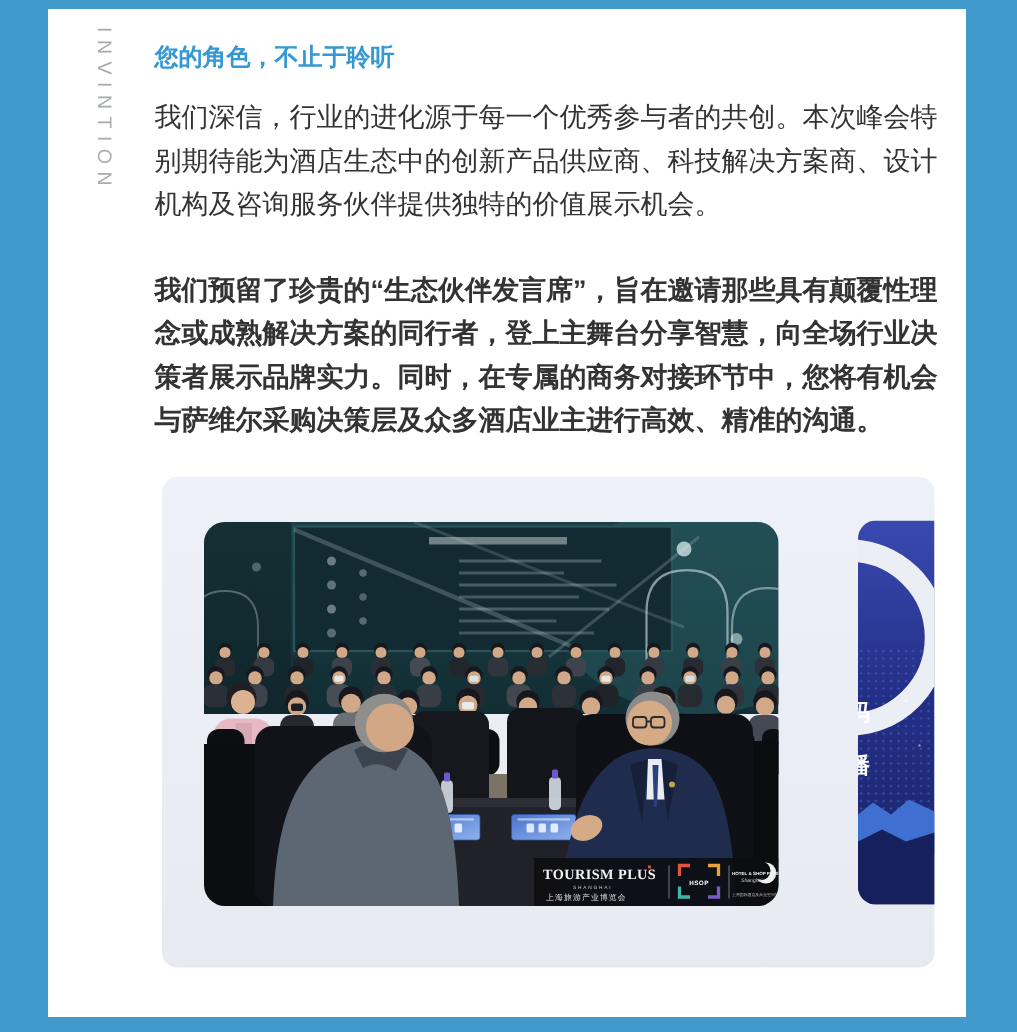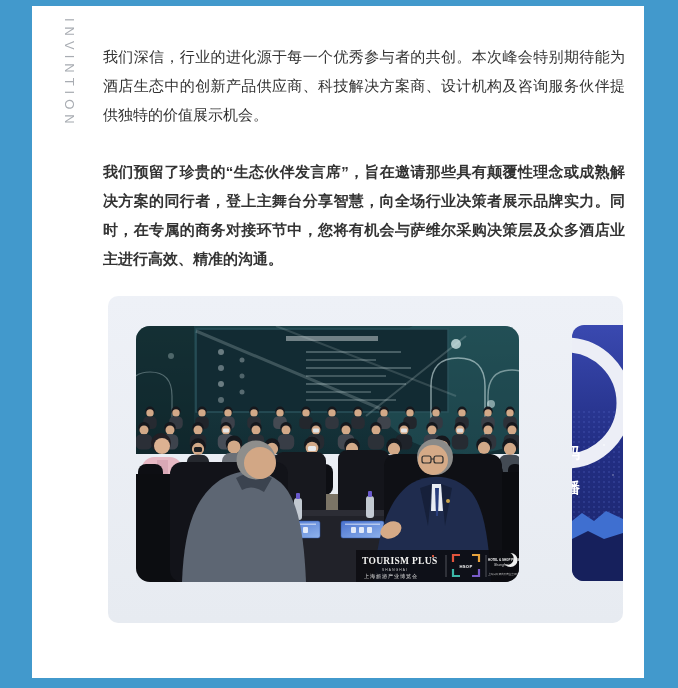--- a/index.html
+++ b/index.html
@@ -8,39 +8,40 @@
   .frame{position:absolute;background:#4299cc;}
   .frame-top{left:0;top:0;width:678px;height:6px;}
   .frame-bottom{left:0;bottom:0;width:678px;height:10px;}
   .frame-left{left:0;top:0;width:32px;height:688px;}
   .frame-right{right:0;top:0;width:34px;height:688px;}
   .content{position:absolute;left:32px;top:6px;width:612px;height:672px;background:#ffffff;}
   .vertical-label{position:absolute;left:30px;top:12px;writing-mode:vertical-rl;
         font-size:13px;letter-spacing:5px;color:#a8acb2;font-weight:500;}
   .article{position:absolute;left:71px;top:0;width:522px;padding-top:22px;}
   .heading{margin:0;font-size:16px;line-height:22px;font-weight:bold;color:#3498d3;}
-  .para{margin:14px 0 0 0;font-size:15px;line-height:29px;color:#333333;text-align:justify;}
+  .para{margin:14px 0 0 0;font-size:18px;line-height:29px;color:#333333;text-align:justify;}
   .para + .para{margin-top:28px;font-weight:bold;}
   .gallery-card{margin:23px 0 0 5px;width:515px;height:327px;border-radius:10px;
         background:linear-gradient(180deg,#eef1f7 0%,#e7ebf1 100%);
         display:flex;align-items:flex-start;padding:30px 0 0 28px;box-sizing:border-box;}
   .photo-main{width:383px;height:256px;border-radius:14px;overflow:hidden;flex:none;display:block;}
   .photo-next{width:51px;height:256px;margin-left:53px;margin-top:-1px;
         border-radius:12px 0 0 12px;overflow:hidden;flex:none;display:block;}
   svg{display:block;}
 </style>
 </head>
 <body>
 
 <div class="page">
   <div class="content">
 
     <div class="vertical-label">INVINTION</div>
 
     <div class="article">
+      <h2 class="heading">您的角色，不止于聆听</h2>
       <p class="para">我们深信，行业的进化源于每一个优秀参与者的共创。本次峰会特别期待能为酒店生态中的创新产品供应商、科技解决方案商、设计机构及咨询服务伙伴提供独特的价值展示机会。</p>
       <p class="para">我们预留了珍贵的“生态伙伴发言席”，旨在邀请那些具有颠覆性理念或成熟解决方案的同行者，登上主舞台分享智慧，向全场行业决策者展示品牌实力。同时，在专属的商务对接环节中，您将有机会与萨维尔采购决策层及众多酒店业主进行高效、精准的沟通。</p>
 
       <div class="gallery-card">
 
         <svg class="photo-main" viewBox="0 0 383 256" width="383" height="256" xmlns="http://www.w3.org/2000/svg">
           <defs>
             <linearGradient id="bgTeal" x1="0" y1="0" x2="0" y2="1">
               <stop offset="0" stop-color="#1c4046"></stop>
                 <stop offset="1" stop-color="#122d34"></stop>

